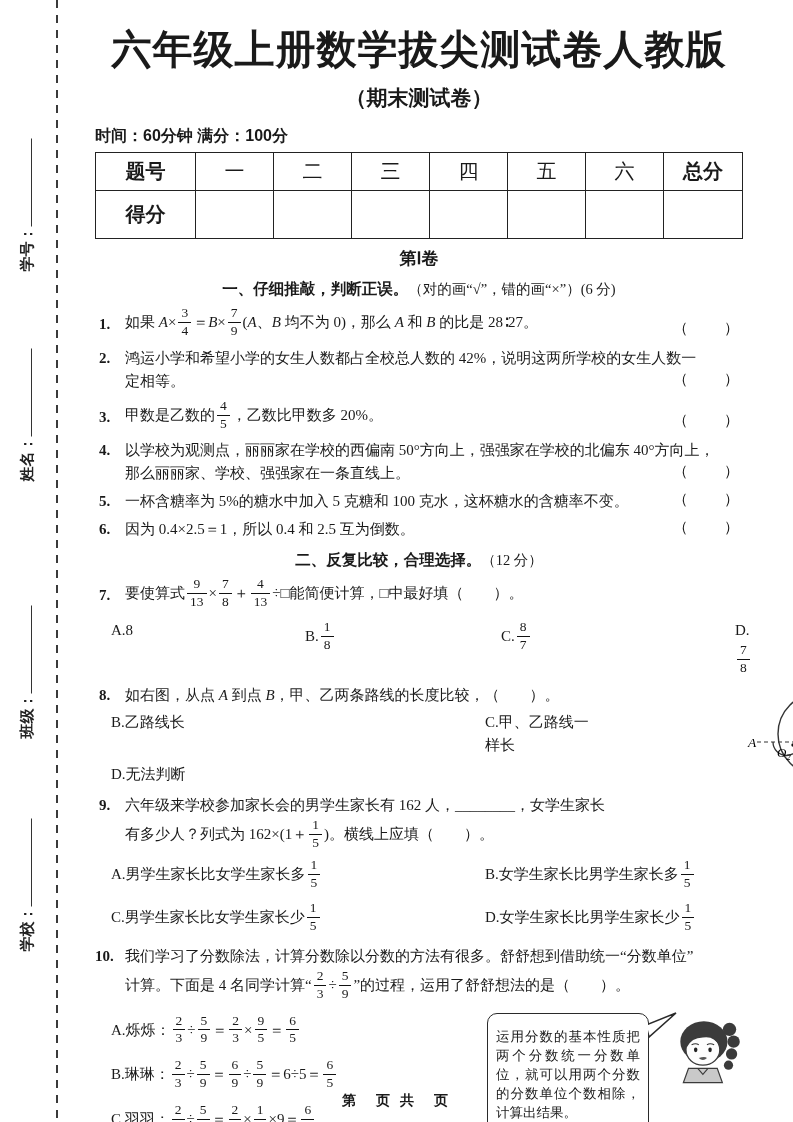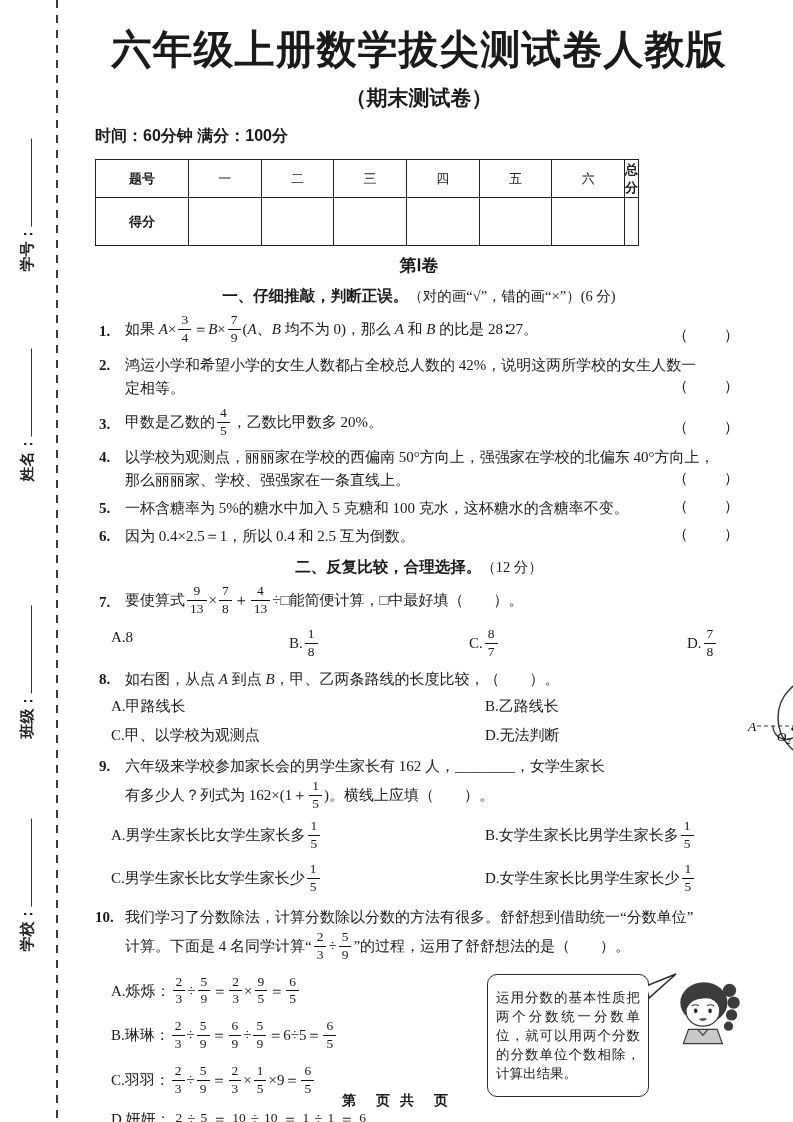--- a/index.html
+++ b/index.html
@@ -17,22 +17,22 @@
 
   
   .main { position:absolute; left:95px; top:26px; width:648px; }
   .title { font-family:"Liberation Sans", sans-serif; font-weight:800; font-size:40px;
     text-align:center; letter-spacing:1px; line-height:1.15; }
   .subtitle { font-family:"Liberation Sans", sans-serif; font-weight:800; font-size:21px;
     text-align:center; margin-top:12px; }
   .meta { text-align:left; font-family:"Liberation Sans", sans-serif; font-weight:600;
     font-size:16px; margin-top:14px; padding-right:2px; }
 
-  table.score-table { border-collapse:collapse; width:544px; margin-top:12px;
-    font-family:"Liberation Sans", sans-serif; font-size:13px; }
+  table.score-table { border-collapse:collapse; width:648px; margin-top:5px;
+    font-family:"Liberation Sans", sans-serif; font-size:20px; }
   table.score-table td { border:1.5px solid #222; text-align:center; }
   table.score-table tr:first-child td { height:38px; }
   table.score-table tr:last-child td { height:48px; }
   td.hd { font-weight:600; }
 
   .volume { text-align:center; font-family:"Liberation Sans", sans-serif; font-weight:700;
     font-size:17px; margin-top:8px; }
 
   .sec-head { margin-top:8px; font-size:15.5px; line-height:22px;text-align:center; }
   .sec-head .b { font-family:"Liberation Sans", sans-serif; font-weight:700; }
@@ -43,21 +43,21 @@
   .q.tall .qno { top:8px; }
   .qline { min-height:22px; }
   .ans { position:absolute; right:2px; bottom:2px; letter-spacing:2px; }
 
   .frac { display:inline-block; vertical-align:middle; text-align:center; line-height:1.1;
     font-size:13.5px; margin:1px 2px 3px; }
   .frac .fn { display:block; padding:0 3px 1px; border-bottom:1px solid #111; }
   .frac .fd { display:block; padding:1px 3px 0; }
   .vr { font-style:italic; }
 
-  .opt4 { display:grid; grid-template-columns:178px 180px 218px auto; margin:6px 0 0 -14px; }
+  .opt4 { display:grid; grid-template-columns:178px 180px 218px auto; margin:6px 0 0 -14px;gap:16px; }
   .opt2 { display:grid; grid-template-columns:374px auto; margin:4px 0 0 -14px; row-gap:6px; }
   .optline { margin:8px 0 0 -14px; }
 
   
   .q8 { padding-right:150px; }
   .q8-diagram { position:absolute; right:-152px; top:-12px; }
   .q8wrap { position:relative; }
   svg text { font-family:"Liberation Serif", serif; }
 
   
@@ -178,23 +178,22 @@
         <span>C.<span class="frac"><span class="fn">8</span><span class="fd">7</span></span></span>
         <span>D.<span class="frac"><span class="fn">7</span><span class="fd">8</span></span></span>
       </div>
     </div>
 
     <div class="q8wrap">
       <div class="q q8">
         <span class="qno">8.</span>
         <div class="qline">如右图，从点 <span class="vr">A</span> 到点 <span class="vr">B</span>，甲、乙两条路线的长度比较，（　　）。</div>
         <div class="opt2">
-          <span>A.甲路线长</span>
           <span>B.乙路线长</span>
-          <span>C.甲、以学校为观测点</span>
+          <span>C.甲、乙路线一样长</span>
           <span>D.无法判断</span>
         </div>
         <div class="q8-diagram">
           <svg viewBox="0 0 148 130" width="148" height="130">
             <text x="62" y="16" font-size="15" font-weight="600">甲</text>
             <circle cx="72" cy="62" r="41" fill="none" stroke="#333" stroke-width="1.4"></circle>
             <line x1="10" y1="70" x2="138" y2="70" stroke="#333" stroke-width="1.2" stroke-dasharray="4 3"></line>
             <path d="M26 70 A 13.5 13.5 0 1 0 53 70" fill="none" stroke="#333" stroke-width="1.3"></path>
             <path d="M53 70 A 25 25 0 0 0 103 70" fill="none" stroke="#333" stroke-width="1.3"></path>
             <circle cx="72" cy="70" r="1.9" fill="#111"></circle>

